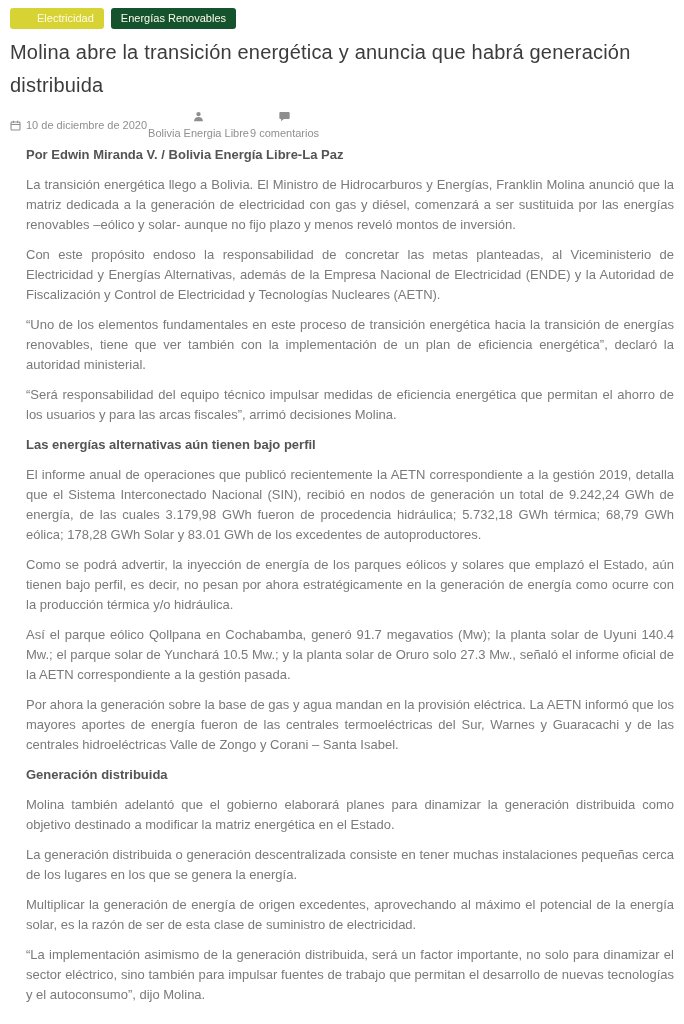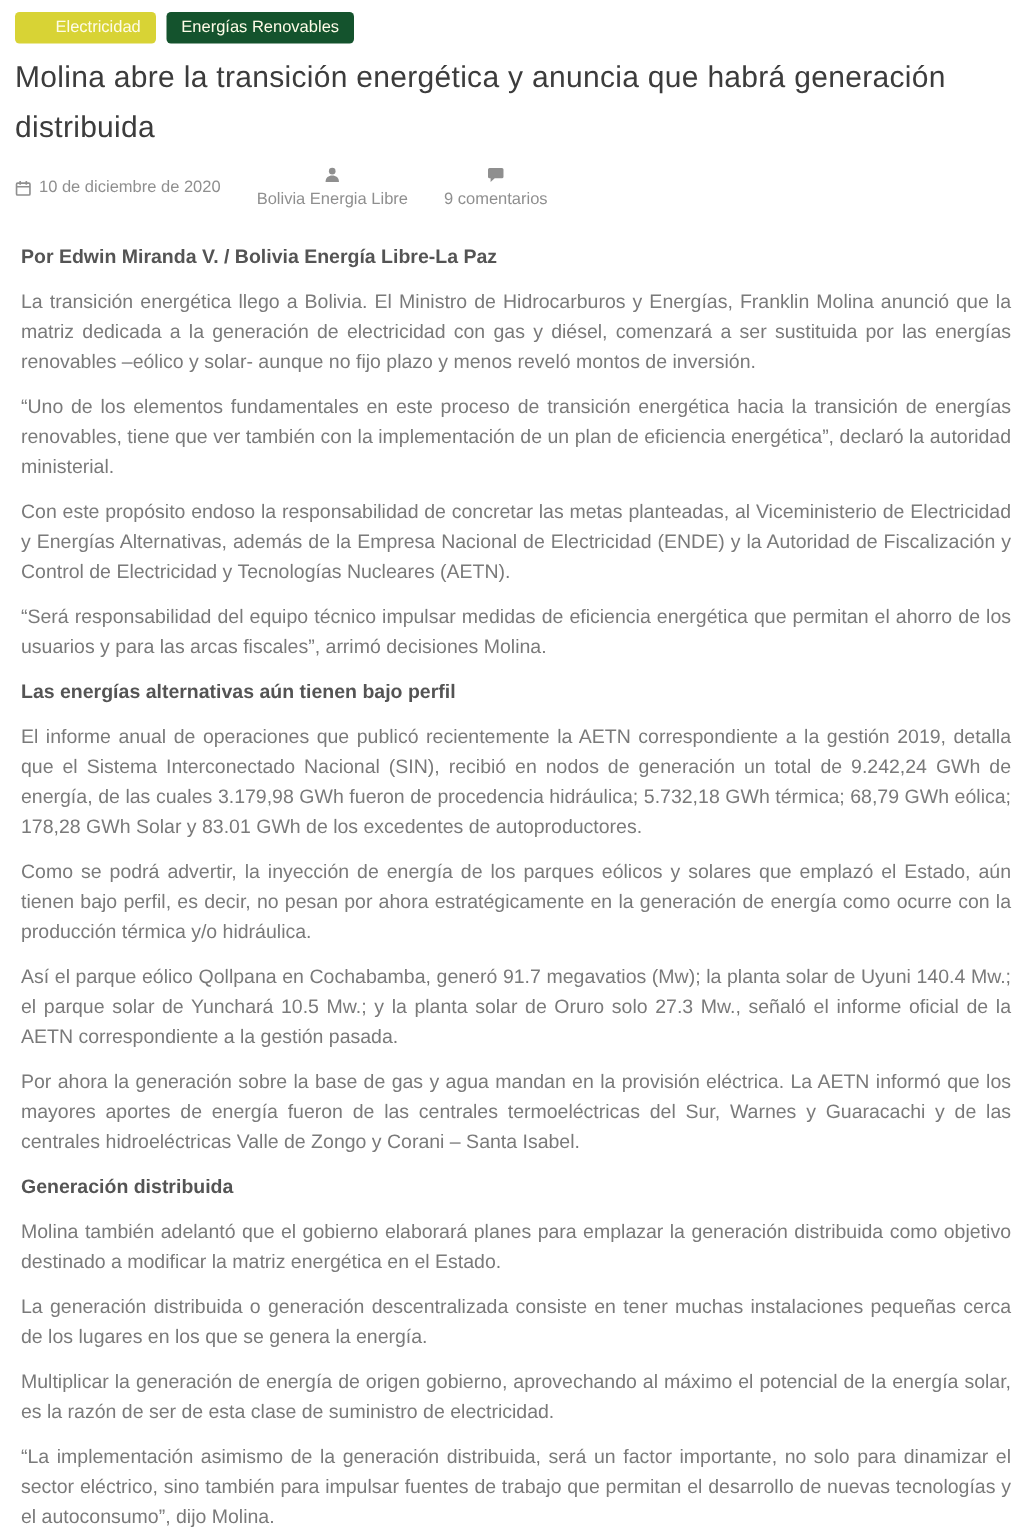--- a/index.html
+++ b/index.html
@@ -33,37 +33,37 @@
     line-height: 33px;
     font-weight: 400;
     color: #3c3c3c;
     letter-spacing: 0.2px;
     margin: 2px 0 9px 0;
   }
   
   .meta-row {
     display: flex;
     align-items: center;
-    gap: 24px;
+    gap: 1px;
     font-size: 11px;
     color: #8f8f8f;
-    margin-bottom: 22px;
+    margin-bottom: 6px;
   }
   .meta-item { display: inline-flex; align-items: center; gap: 5px; }
   .meta-item.link { cursor: pointer; flex-direction: column; }
   .meta-icon { display: inline-flex; width: 11px; height: 11px; flex: 0 0 auto; }
   .meta-icon svg { width: 11px; height: 11px; display: block; }
   
   .article-body { margin-top: 4px; }
   .article-body p {
     font-size: 13px;
     line-height: 20px;
     text-align: justify;
     color: #7a7a7a;
-    margin: 0 0 10px 4px;
+    margin: 0 0 10px 16px;
   }
   .article-body p.bold {
     font-weight: 700;
     color: #545454;
     text-align: left;
   }
 </style>
 </head>
 <body>
 
@@ -105,28 +105,28 @@
           <path d="M2 1.5 h12 a1.5 1.5 0 0 1 1.5 1.5 v7 a1.5 1.5 0 0 1 -1.5 1.5 h-7 l-4 3.5 v-3.5 h-1 a1.5 1.5 0 0 1 -1.5 -1.5 v-7 a1.5 1.5 0 0 1 1.5 -1.5 Z"></path>
         </svg>
       </span>
       <span>9 comentarios</span>
     </span>
   </div>
 
   <div class="article-body">
       <p class="bold">Por Edwin Miranda V. / Bolivia Energía Libre-La Paz</p>
       <p>La transición energética llego a Bolivia. El Ministro de Hidrocarburos y Energías, Franklin Molina anunció que la matriz dedicada a la generación de electricidad con gas y diésel, comenzará a ser sustituida por las energías renovables –eólico y solar- aunque no fijo plazo y menos reveló montos de inversión.</p>
+      <p>Con este propósito endoso la responsabilidad de concretar las metas planteadas, al Viceministerio de Electricidad y Energías Alternativas, además de la Empresa Nacional de Electricidad (ENDE) y la Autoridad de Fiscalización y Control de Electricidad y Tecnologías Nucleares (AETN).</p>
       <p>“Uno de los elementos fundamentales en este proceso de transición energética hacia la transición de energías renovables, tiene que ver también con la implementación de un plan de eficiencia energética”, declaró la autoridad ministerial.</p>
-      <p>Con este propósito endoso la responsabilidad de concretar las metas planteadas, al Viceministerio de Electricidad y Energías Alternativas, además de la Empresa Nacional de Electricidad (ENDE) y la Autoridad de Fiscalización y Control de Electricidad y Tecnologías Nucleares (AETN).</p>
       <p>“Será responsabilidad del equipo técnico impulsar medidas de eficiencia energética que permitan el ahorro de los usuarios y para las arcas fiscales”, arrimó decisiones Molina.</p>
       <p class="bold">Las energías alternativas aún tienen bajo perfil</p>
       <p>El informe anual de operaciones que publicó recientemente la AETN correspondiente a la gestión 2019, detalla que el Sistema Interconectado Nacional (SIN), recibió en nodos de generación un total de 9.242,24 GWh de energía, de las cuales 3.179,98 GWh fueron de procedencia hidráulica; 5.732,18 GWh térmica; 68,79 GWh eólica; 178,28 GWh Solar y 83.01 GWh de los excedentes de autoproductores.</p>
       <p>Como se podrá advertir, la inyección de energía de los parques eólicos y solares que emplazó el Estado, aún tienen bajo perfil, es decir, no pesan por ahora estratégicamente en la generación de energía como ocurre con la producción térmica y/o hidráulica.</p>
       <p>Así el parque eólico Qollpana en Cochabamba, generó 91.7 megavatios (Mw); la planta solar de Uyuni 140.4 Mw.; el parque solar de Yunchará 10.5 Mw.; y la planta solar de Oruro solo 27.3 Mw., señaló el informe oficial de la AETN correspondiente a la gestión pasada.</p>
       <p>Por ahora la generación sobre la base de gas y agua mandan en la provisión eléctrica. La AETN informó que los mayores aportes de energía fueron de las centrales termoeléctricas del Sur, Warnes y Guaracachi y de las centrales hidroeléctricas Valle de Zongo y Corani – Santa Isabel.</p>
       <p class="bold">Generación distribuida</p>
-      <p>Molina también adelantó que el gobierno elaborará planes para emplazar la generación distribuida como objetivo destinado a modificar la matriz energética en el Estado.</p>
+      <p>Molina también adelantó que el gobierno elaborará planes para dinamizar la generación distribuida como objetivo destinado a modificar la matriz energética en el Estado.</p>
       <p>La generación distribuida o generación descentralizada consiste en tener muchas instalaciones pequeñas cerca de los lugares en los que se genera la energía.</p>
-      <p>Multiplicar la generación de energía de origen gobierno, aprovechando al máximo el potencial de la energía solar, es la razón de ser de esta clase de suministro de electricidad.</p>
+      <p>Multiplicar la generación de energía de origen excedentes, aprovechando al máximo el potencial de la energía solar, es la razón de ser de esta clase de suministro de electricidad.</p>
       <p>“La implementación asimismo de la generación distribuida, será un factor importante, no solo para dinamizar el sector eléctrico, sino también para impulsar fuentes de trabajo que permitan el desarrollo de nuevas tecnologías y el autoconsumo”, dijo Molina.</p>
     </div>
 
 </div>
 
 </body></html>

